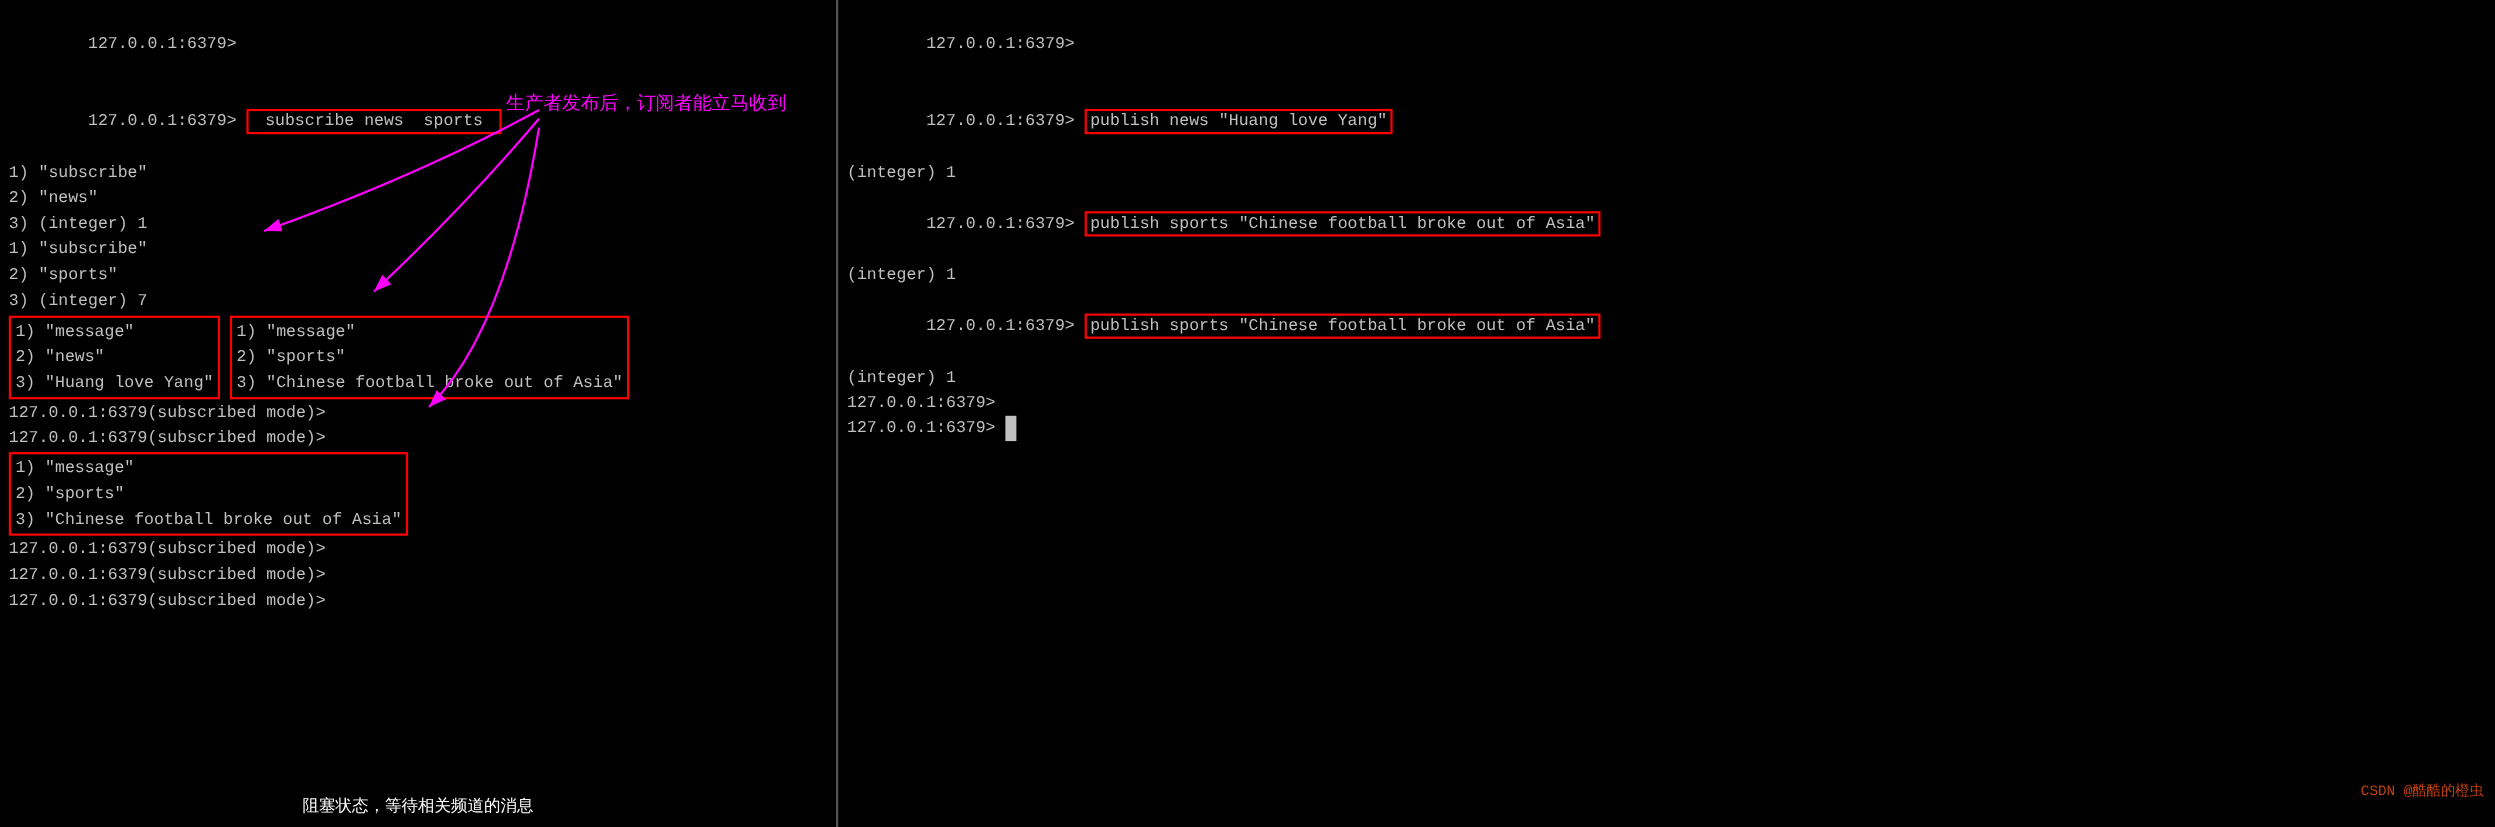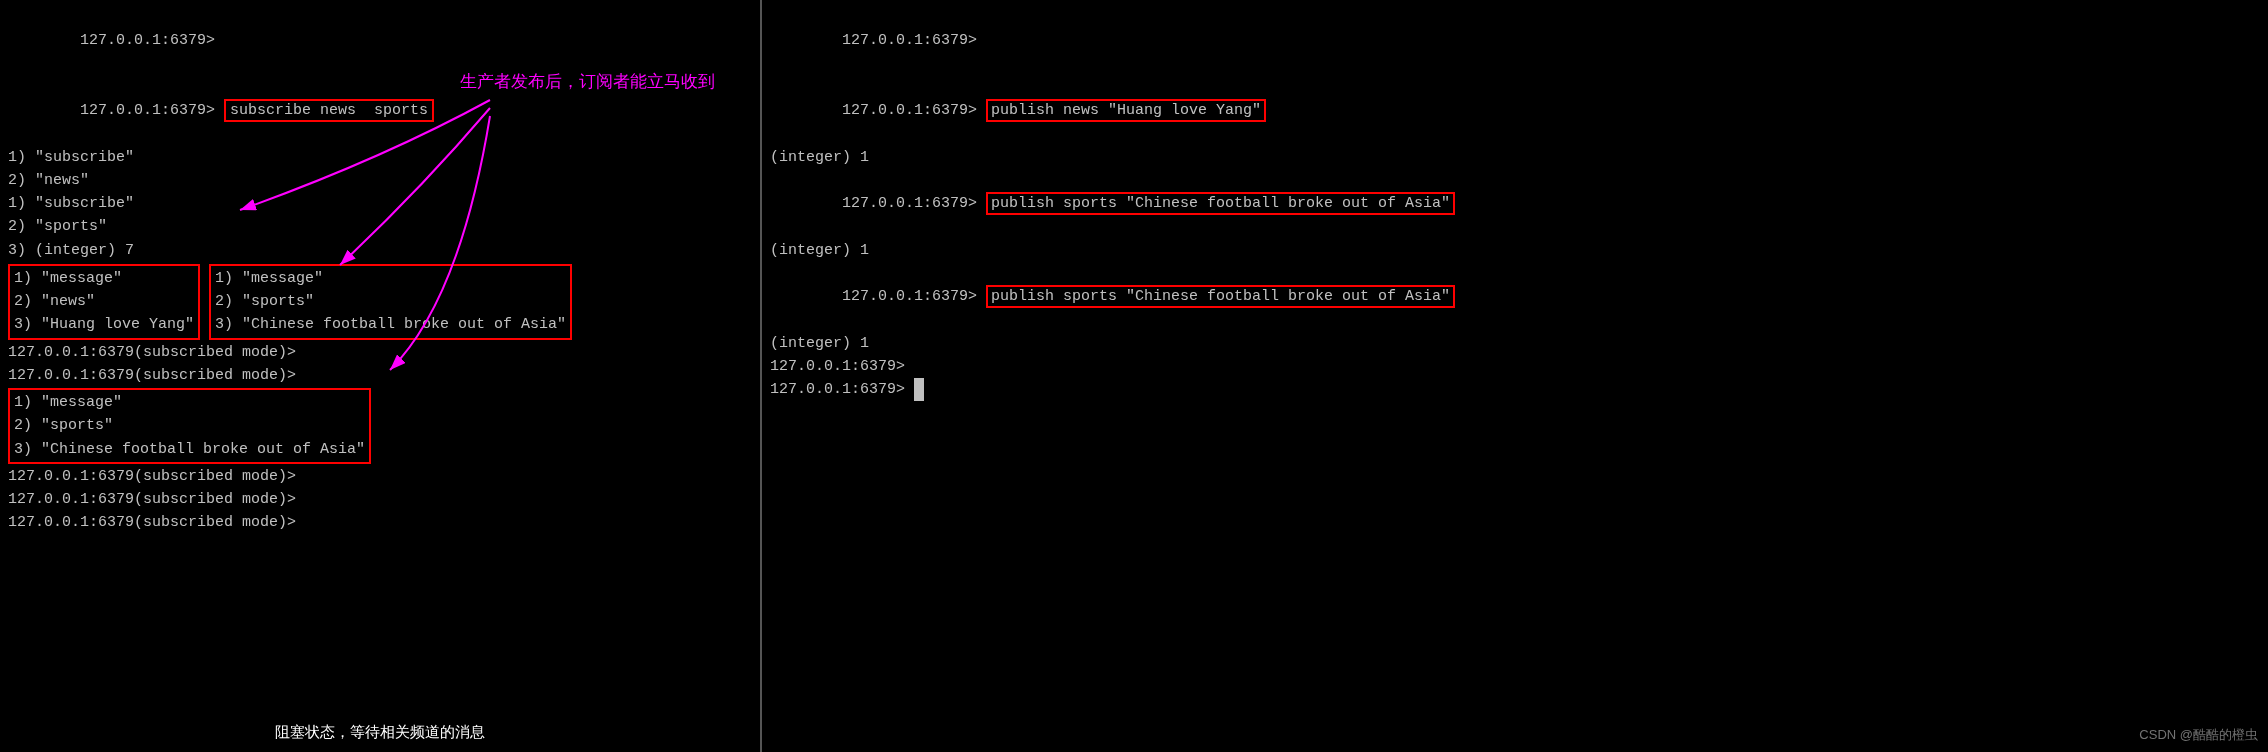--- a/index.html
+++ b/index.html
@@ -72,25 +72,25 @@
       position: absolute;
       top: 0;
       left: 0;
       width: 100%;
       height: 100%;
       pointer-events: none;
     }
 
     .csdn-watermark {
       position: absolute;
-      bottom: 8px;
+      bottom: 24px;
       right: 10px;
-      color: #737373;
+      color: #c2410c;
       font-size: 13px;
-      font-family: Liberation Sans, sans-serif;
+      font-family: Liberation Mono, monospace;
     }
 
     .left-content {
       position: relative;
     }
 
     .right-content {
       position: relative;
     }
   </style>
@@ -100,25 +100,26 @@
 <div class="main-container">
 
   <div class="left-panel">
     <div class="left-content">
       
       <div class="terminal-line">
         <span class="prompt">127.0.0.1:6379&gt;</span>
       </div>
       
       <div class="terminal-line">
-        <span class="prompt">127.0.0.1:6379&gt; </span><span style="border:2px solid red; padding:1px 4px; color:#c0c0c0;">subscribe news  sports</span>
+        <span class="prompt">127.0.0.1:6379&gt; </span><span style="border:2px solid red; padding:1px 15px; color:#c0c0c0;">subscribe news  sports</span>
       </div>
       
       <div class="terminal-line">1) "subscribe"</div>
       <div class="terminal-line">2) "news"</div>
+      <div class="terminal-line">3) (integer) 1</div>
       <div class="terminal-line">1) "subscribe"</div>
       <div class="terminal-line">2) "sports"</div>
       <div class="terminal-line">3) (integer) 7</div>
       
       <div style="display:inline-block; border:2px solid red; padding:1px 4px; margin:1px 0;">
         <div class="terminal-line">1) "message"</div>
         <div class="terminal-line">2) "news"</div>
         <div class="terminal-line">3) "Huang love Yang"</div>
       </div>
       
@@ -133,21 +134,21 @@
       <div style="display:inline-block; border:2px solid red; padding:1px 4px; margin:1px 0;">
         <div class="terminal-line">1) "message"</div>
         <div class="terminal-line">2) "sports"</div>
         <div class="terminal-line">3) "Chinese football broke out of Asia"</div>
       </div>
       <div class="terminal-line">127.0.0.1:6379(subscribed mode)&gt;</div>
       <div class="terminal-line">127.0.0.1:6379(subscribed mode)&gt;</div>
       <div class="terminal-line">127.0.0.1:6379(subscribed mode)&gt;</div>
     </div>
 
-    <div style="position:absolute; top:70px; left:460px;">
+    <div style="position:absolute; top:82px; left:460px;">
       <span class="annotation-label">生产者发布后，订阅者能立马收到</span>
     </div>
 
     <div style="position:absolute; bottom:10px; left:50%; transform:translateX(-50%);">
       <span class="annotation-bottom">阻塞状态，等待相关频道的消息</span>
     </div>
 
     <svg class="arrows-overlay" viewBox="0 0 760 752" style="position:absolute;top:0;left:0;width:760px;height:752px;pointer-events:none;">
 
       <defs>

